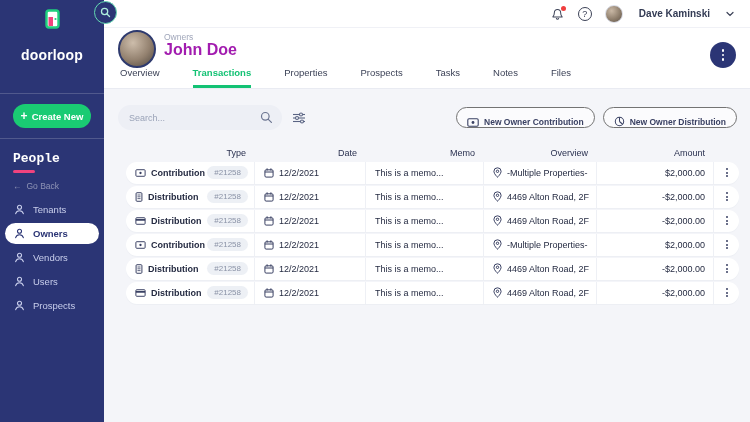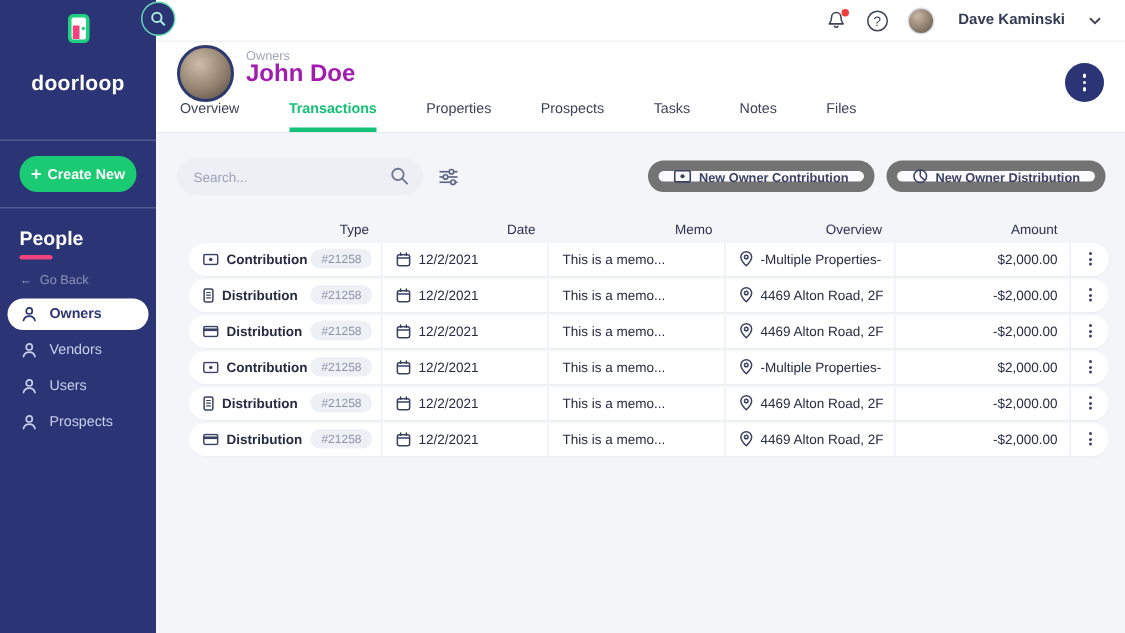--- a/index.html
+++ b/index.html
@@ -6,21 +6,21 @@
   html,body { width:750px; height:422px; overflow:hidden; font-family:"Liberation Sans", sans-serif; background:#f4f5f9; }
 
   
   .sidebar { position:absolute; left:0; top:0; width:104px; height:422px; background:#2b3575; color:#fff; z-index:2; }
   .logo { display:flex; flex-direction:column; align-items:center; padding-top:9px;gap:15px; }
   .logo-text { font-size:14px; font-weight:bold; letter-spacing:.2px; margin-top:3px; color:#fff; }
   .sb-search-btn { position:absolute; left:94px; top:1px; width:23px; height:23px; border-radius:50%; background:#2b3575; border:1.5px solid #63d9b2; display:flex; align-items:center; justify-content:center; }
   .sb-divider { height:1px; background:rgba(255,255,255,.18); margin:10px 0; }
   .create-btn { margin:2px auto 0; width:78px; height:24px; background:#1acb73; border:none; border-radius:12px; color:#fff; font-size:9.5px; font-weight:bold; display:flex; align-items:center; justify-content:center; gap:4px; cursor:pointer; font-family:inherit; }
   .create-plus { font-size:12px; font-weight:bold; line-height:1; }
-  .people-h { font-size:13px; font-weight:bold; margin:12px 5px 4px 13px; }
+  .people-h { font-size:13px; font-weight:bold; margin:12px 5px 4px 13px;font-family:Liberation Mono, monospace; }
   .people-underline { width:22px; height:3px; background:#f0437e; border-radius:2px; margin-left:13px; }
   .go-back { display:flex; align-items:center; gap:5px; font-size:8.5px; color:rgba(255,255,255,.45); margin:8px 0 6px 13px; cursor:pointer; }
   .nav { display:flex; flex-direction:column; gap:3px; padding:2px 5px 0; }
   .nav-item { display:flex; align-items:center; gap:8px; height:21px; padding-left:9px; font-size:9.5px; color:#c9cfec; border-radius:11px; cursor:pointer; }
   .nav-item svg { flex:0 0 auto; }
   .nav-item.selected { background:#fff; color:#2b3575; font-weight:bold; }
 
   
   .topbar { position:absolute; left:104px; top:0; width:646px; height:28px; background:#fff; border-bottom:1px solid #f0f1f6; display:flex; align-items:center; justify-content:flex-end; gap:13px; padding-right:16px; z-index:1; }
   .bell-wrap { position:relative; width:14px; height:14px; cursor:pointer; }
@@ -42,21 +42,21 @@
   .tab.active { color:#13c274; font-weight:bold; border-bottom-color:#13c274; }
 
   
   .content { position:absolute; left:104px; top:90px; width:646px; height:332px; background:#f4f5f9; }
   .toolbar { position:absolute; left:14px; right:13px; top:15px; height:25px; display:flex; align-items:center; }
   .search-field { width:164px; height:25px; background:#edeff5; border-radius:13px; display:flex; align-items:center; padding:0 9px 0 11px; }
   .search-field input { flex:1; border:none; background:transparent; outline:none; font-size:9px; color:#3c4257; font-family:inherit; }
   .search-field input::placeholder { color:#9aa3b8; }
   .filter-btn { margin-left:10px; cursor:pointer; display:flex; align-items:center; }
   .toolbar-spacer { flex:1; }
-  .pill-btn { height:21px; border:7px solid #737373; border-radius:11px; background:rgba(255,255,255,.6); display:flex; align-items:center; gap:5px; padding:0 10px; font-size:8.5px; font-weight:bold; color:#3a4163; cursor:pointer; margin-left:8px; font-family:inherit; }
+  .pill-btn { height:21px; border:1px solid #737373; border-radius:11px; background:rgba(255,255,255,.6); display:flex; align-items:flex-end; gap:5px; padding:0 10px; font-size:8.5px; font-weight:bold; color:#3a4163; cursor:pointer; margin-left:8px; font-family:inherit; }
 
   
   .thead { position:absolute; left:14px; top:58px; width:613px; display:flex; font-size:9px; color:#2a3150;text-align:right; }
   .trows { position:absolute; left:22px; top:72px; width:613px; }
   .trow { height:21.5px; background:#fff; border-radius:11px; display:flex; align-items:stretch; margin-bottom:2.5px; box-shadow:0 1px 1px rgba(40,50,90,.03); }
   .cell { display:flex; align-items:center; padding-left:9px; font-size:9px; color:#252b42; position:relative; }
   .cell + .cell { border-left:1px solid #eef0f5; }
   .c-type { width:128px; } .c-date { width:111px; } .c-memo { width:118px; } .c-prop { width:113px; } .c-amount { width:117px; justify-content:flex-end; padding-right:8px; } .c-actions { width:26px; justify-content:center; padding-left:0; }
   .h-type { width:128px; padding-left:10px; } .h-date { width:111px; padding-left:8px; } .h-memo { width:118px; padding-left:7px; } .h-prop { width:113px; padding-left:7px; } .h-amount { width:117px; padding-left:10px; } .h-actions { width:26px; }
   .type-label { font-weight:bold; margin-left:5px; }
@@ -90,20 +90,27 @@
     <span>Create New</span>
   </button>
   <div class="sb-divider"></div>
   <div class="people-h">People</div>
   <div class="people-underline"></div>
   <div class="go-back">
     <span>←</span>
     <span>Go Back</span>
   </div>
   <div class="nav">
+    <div class="nav-item">
+      <svg width="11" height="11" viewBox="0 0 12 12">
+          <circle cx="6" cy="3.6" r="2.2" fill="none" stroke="currentColor" stroke-width="1.2"></circle>
+          <path d="M1.8 10.6c.6-2.2 2.2-3.2 4.2-3.2s3.6 1 4.2 3.2" fill="none" stroke="currentColor" stroke-width="1.2" stroke-linecap="round"></path>
+        </svg>
+      <span>Tenants</span>
+    </div>
     <div class="nav-item selected">
       <svg width="11" height="11" viewBox="0 0 12 12">
           <circle cx="6" cy="3.6" r="2.2" fill="none" stroke="currentColor" stroke-width="1.2"></circle>
           <path d="M1.8 10.6c.6-2.2 2.2-3.2 4.2-3.2s3.6 1 4.2 3.2" fill="none" stroke="currentColor" stroke-width="1.2" stroke-linecap="round"></path>
         </svg>
       <span>Owners</span>
     </div>
     <div class="nav-item">
       <svg width="11" height="11" viewBox="0 0 12 12">
           <circle cx="6" cy="3.6" r="2.2" fill="none" stroke="currentColor" stroke-width="1.2"></circle>

